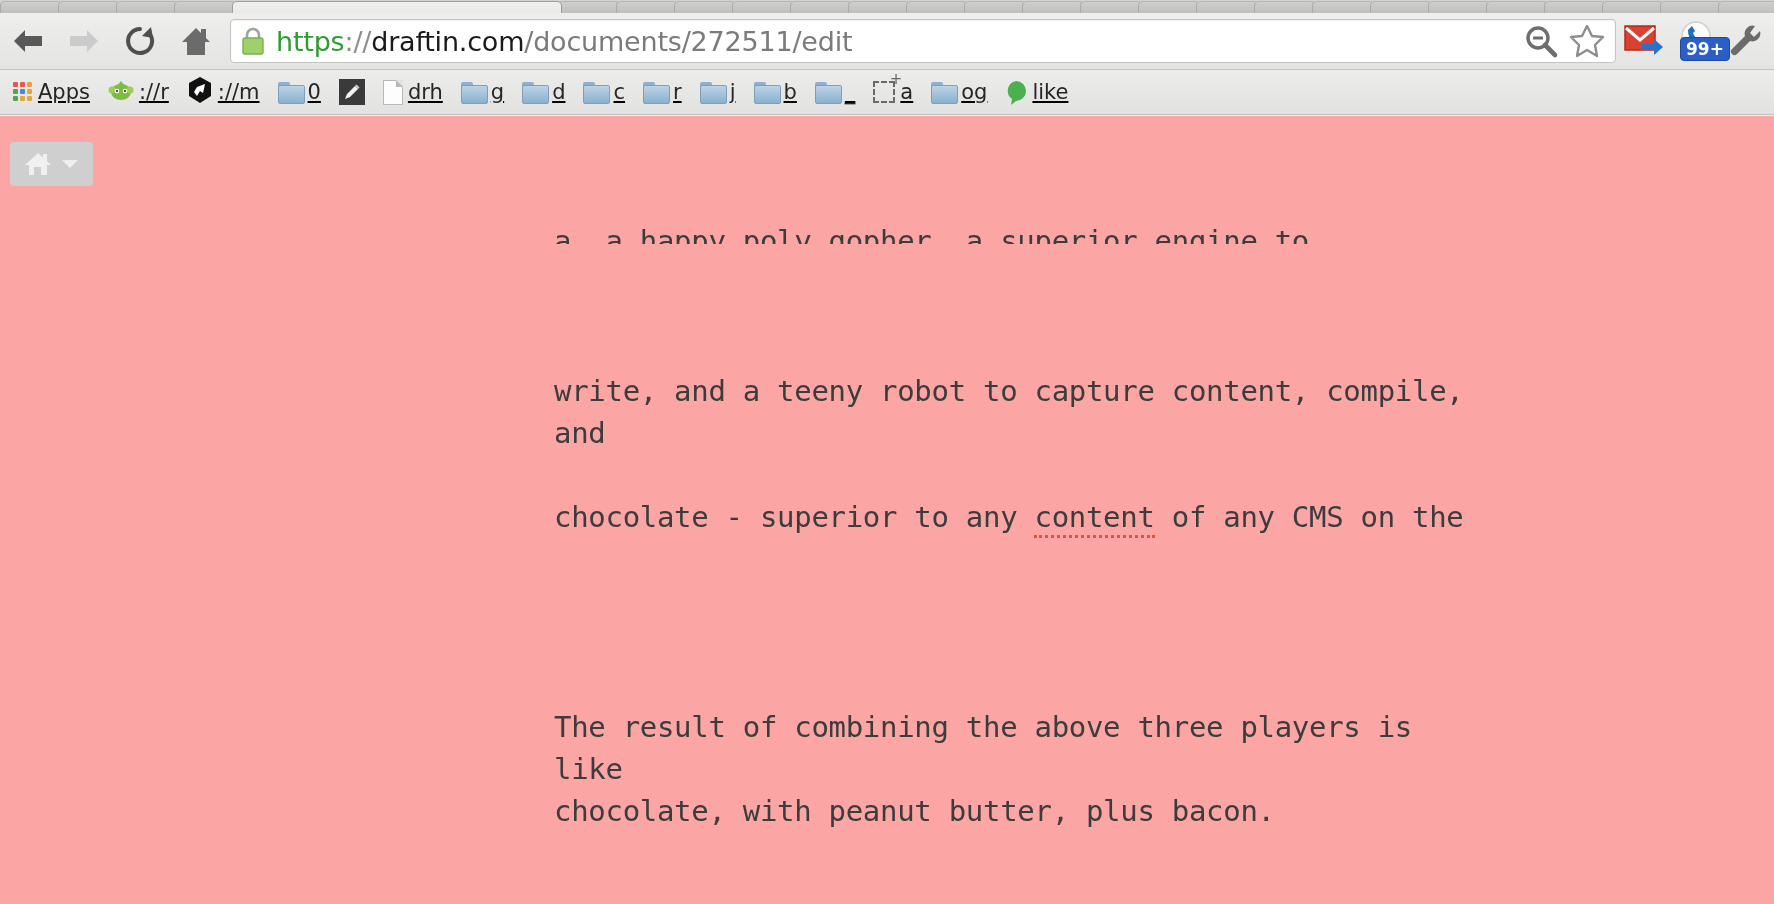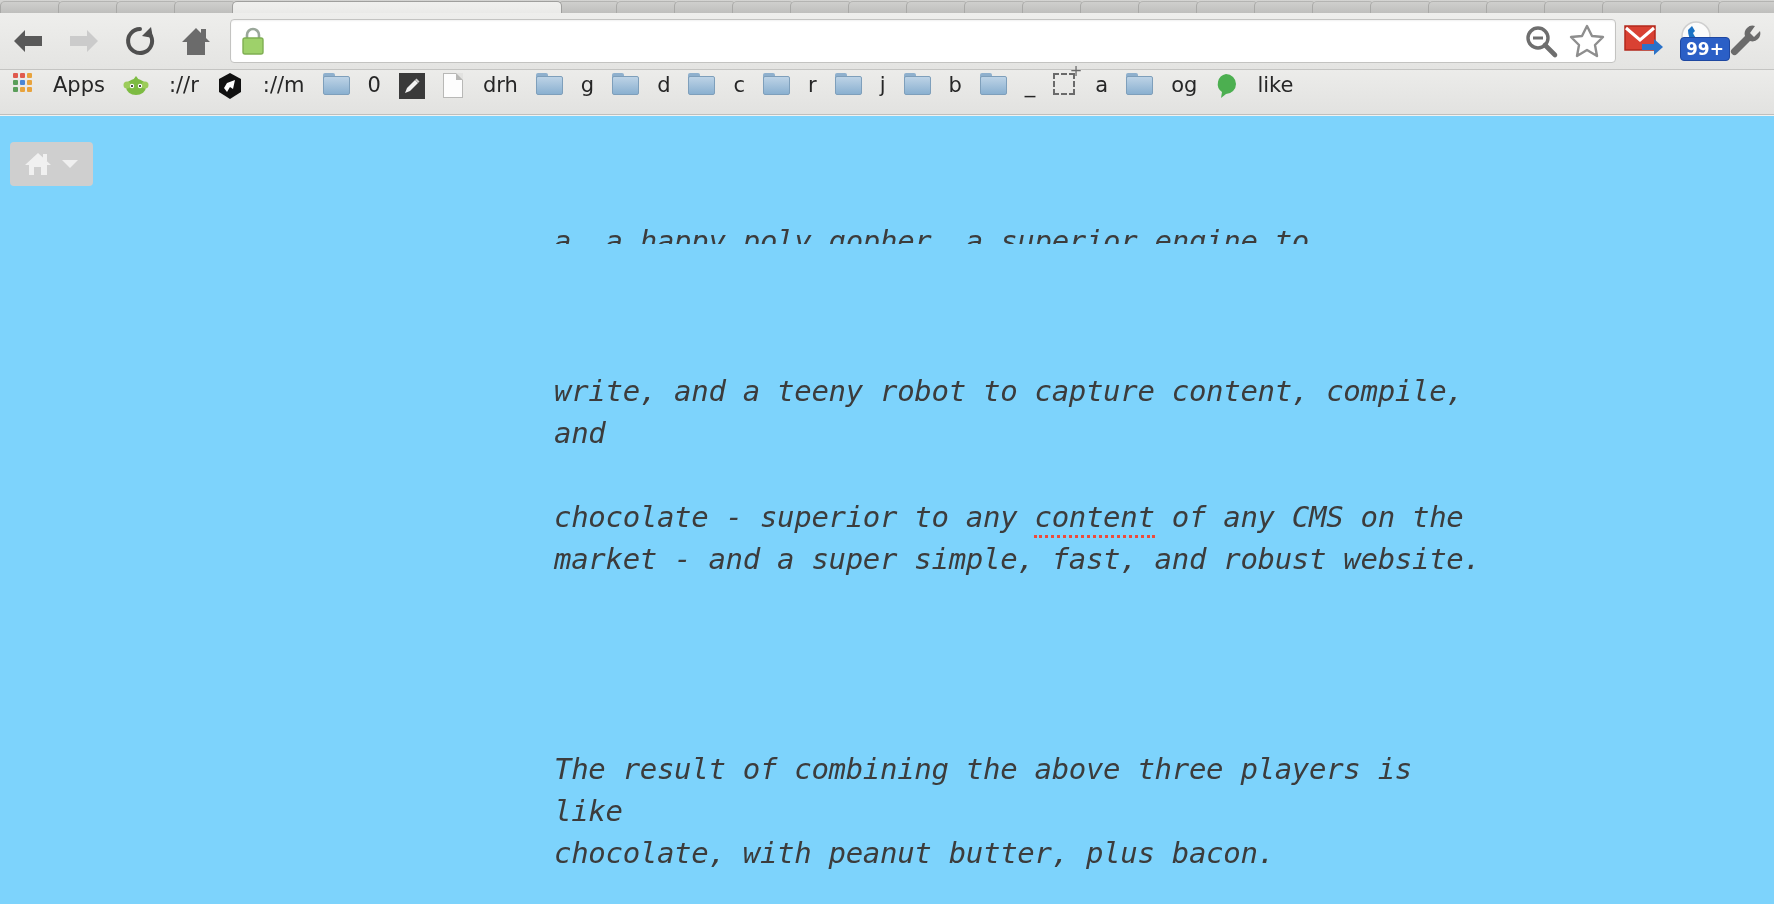--- a/index.html
+++ b/index.html
@@ -77,26 +77,27 @@
   
   .bookmarks {
     position: absolute; top: 70px; left: 0; right: 0; height: 45px;
     background: linear-gradient(#ececea, #e2e2e0);
     border-bottom: 1px solid #bfbfbd;
     display: flex; align-items: center;
     padding-left: 4px;
     font-family: "DejaVu Sans", sans-serif;
   }
   .bm {
-    display: flex; 
+    display: flex; align-items: center;
     height: 38px; padding: 0 9px;
-    gap: 20px;
+    gap: 5px;
     cursor: pointer;
     border-radius: 3px;
     white-space: nowrap;
+    text-decoration: underline;
   }
   .bm-label { font-size: 21px; color: #262626; }
 
   
   .apps-grid { width: 20px; height: 20px; display: grid; grid-template-columns: repeat(3, 5px); grid-template-rows: repeat(3, 5px); gap: 2px; }
   .apps-grid i { display: block; width: 5px; height: 5px; border-radius: 1px; }
 
   .folder { width: 25px; height: 20px; position: relative; flex: none; }
   .folder:before {
     content:""; position: absolute; left:0; top:0; width: 12px; height: 5px;
@@ -114,23 +115,22 @@
   .pencil-ico { width: 26px; height: 26px; background: #3a3a3a; display:flex;align-items:center;justify-content:center; flex:none;}
 
   .dash-ico { width: 22px; height: 22px; border: 2px dashed #6a6a6a; position: relative; flex:none; }
   .dash-ico:after { content:"+"; position:absolute; right:-9px; top:-13px; font-size: 15px; color:#6a6a6a; }
 
   .green-drop { width: 22px; height: 25px; flex:none; }
 
   
   .viewport {
     position: absolute; top: 116px; left: 0; right: 0; bottom: 0;
-    background: #7dd3fc;
+    background: #fca5a5;
     overflow: hidden;
-    font-style: italic;
   }
 
   .home-widget {
     position: absolute; left: 10px; top: 26px;
     width: 83px; height: 44px;
     background: #cfcfcf; border-radius: 4px;
     display: flex; align-items: center; justify-content: center; gap: 9px;
     cursor: pointer;
   }
 
@@ -213,20 +213,21 @@
         <path d="M15 3 L29 17 L24 17 L24 30 L6 30 L6 17 L1 17 Z" fill="#6b6b6b"></path>
         <rect x="20" y="4" width="5" height="9" fill="#6b6b6b"></rect>
       </svg>
     </div>
 
     <div class="omnibox">
       <svg class="lock" viewBox="0 0 24 28">
         <path d="M6 12 V8 a6 6 0 0 1 12 0 v4" stroke="#9aa79a" stroke-width="2.6" fill="none"></path>
         <rect x="2" y="11" width="20" height="16" rx="2" fill="#9ed16a" stroke="#7fae52" stroke-width="1.4"></rect>
       </svg>
+      <div class="urltext"><span class="u-scheme">https</span><span class="u-sep">://</span><span class="u-host">draftin.com</span><span class="u-path">/documents/272511/edit</span></div>
 
       <div class="omni-icons">
         <svg width="36" height="36" viewBox="0 0 36 36">
           <circle cx="15" cy="15" r="10" stroke="#6e6e6e" stroke-width="3.4" fill="none"></circle>
           <line x1="10" y1="15" x2="20" y2="15" stroke="#6e6e6e" stroke-width="3"></line>
           <line x1="22" y1="22" x2="32" y2="32" stroke="#6e6e6e" stroke-width="4.6" stroke-linecap="round"></line>
         </svg>
         <svg width="36" height="36" viewBox="0 0 36 36">
           <path d="M18 3 L23 13 L34 14 L26 22 L28 33 L18 27 L8 33 L10 22 L2 14 L13 13 Z" fill="none" stroke="#8e8e8e" stroke-width="2.4" stroke-linejoin="round"></path>
         </svg>
@@ -361,21 +362,21 @@
       </svg>
       <svg width="18" height="12" viewBox="0 0 18 12">
         <path d="M1 2 L9 10 L17 2 Z" fill="#efefef"></path>
       </svg>
     </div>
 
     <div class="doc">
 
       <p class="clip-top" style="height:24px;color:#3c3c3c;margin-bottom:0;"><span>a, a happy poly gopher, a superior engine to</span></p>
 
-      <p><span>write, and a teeny robot to capture content, compile, and</span><br><br><span>chocolate - superior to any </span><span class="spell">content</span><span> of any CMS on the</span><br><span>market - and a super simple, fast, and robust website.</span></p>
+      <p><span>write, and a teeny robot to capture content, compile, and</span><br><br><span>chocolate - superior to any </span><span class="spell">content</span><span> of any CMS on the</span><br></p>
 
       <p>The result of combining the above three players is like
 chocolate, with peanut butter, plus bacon.</p>
 
       
 
       
 
       
 

